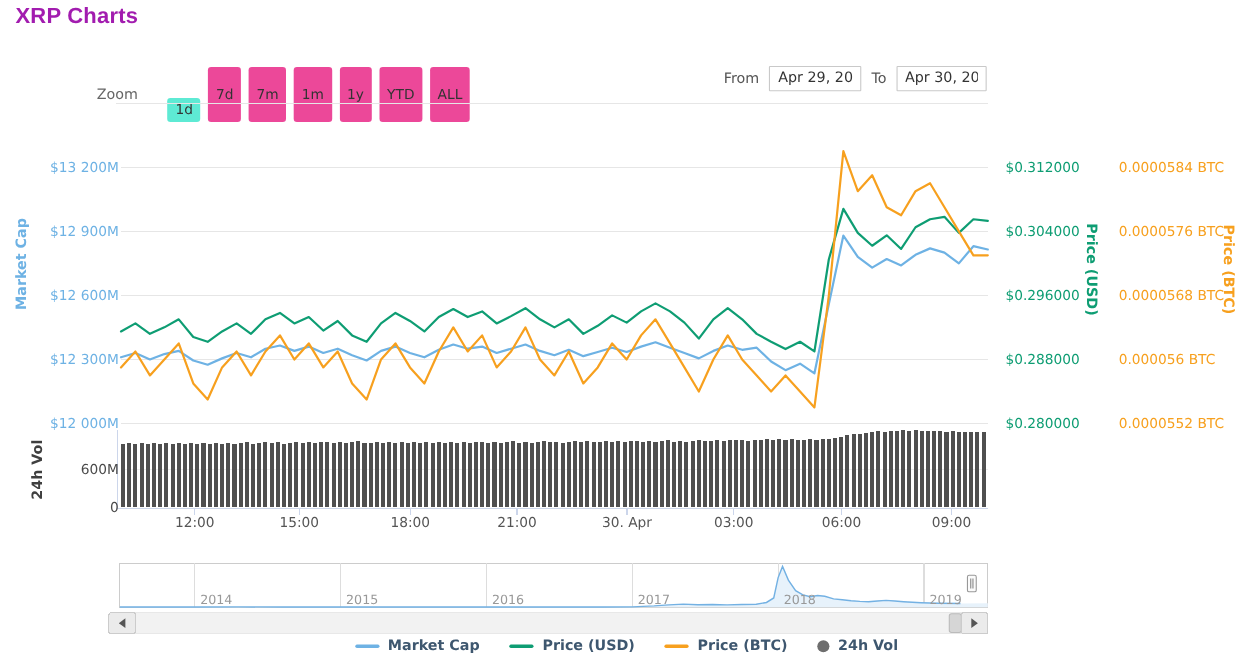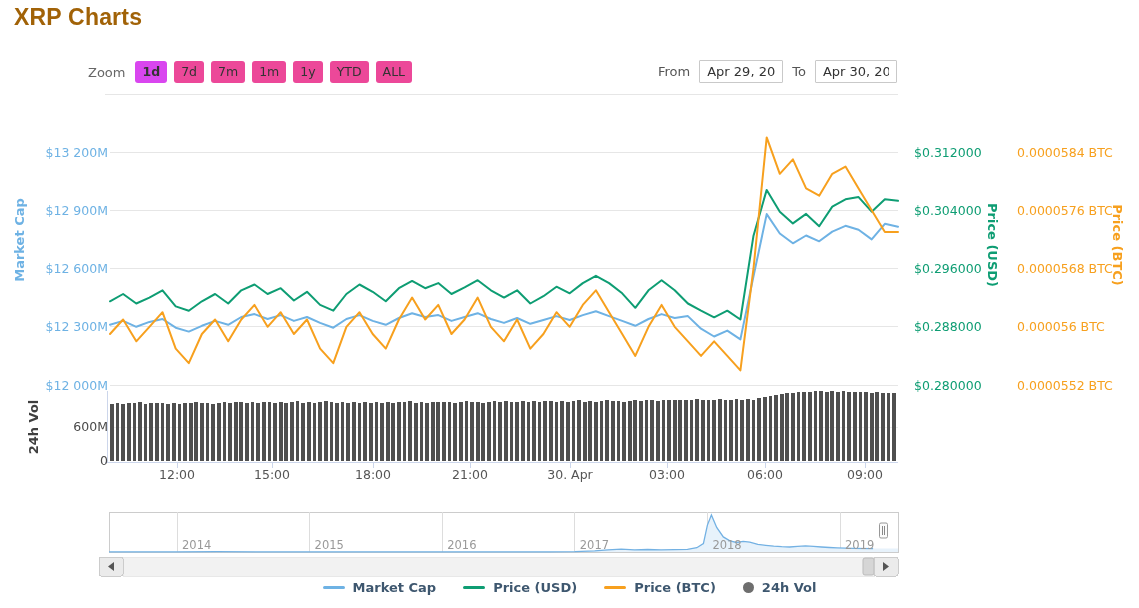--- a/index.html
+++ b/index.html
@@ -1,24 +1,24 @@
 <!DOCTYPE html>
 <html><head>
 <meta charset="utf-8">
 <style>
 html,body{margin:0;padding:0;background:#fff;}
 .stage{position:relative;width:1139px;height:608px;background:#fff;overflow:hidden;
   font-family:"DejaVu Sans","Liberation Sans",sans-serif;}
-.page-title{position:absolute;top:4px;left:14px;margin:0;font-size:23px;font-weight:600;
-  color:#a16207;font-family:"Liberation Sans","DejaVu Sans",sans-serif;letter-spacing:.2px;}
+.page-title{position:absolute;top:4px;left:14px;margin:0;font-size:20px;font-weight:600;
+  color:#a21caf;font-family:"Liberation Sans","DejaVu Sans",sans-serif;letter-spacing:.2px;}
 .zoomrow{position:absolute;top:61px;left:88px;display:flex;align-items:center;gap:7px;}
-.zoom-label{font-size:13px;color:#666;margin-right:3px;}
+.zoom-label{font-size:13px;color:#666;margin-right:20px;}
 .zbtn{font-size:12.5px;color:#333;background:#ec4899;border:none;border-radius:3px;
   padding:4px 7px;line-height:14px;cursor:pointer;font-family:inherit;}
-.zbtn.selected{background:#d946ef;font-weight:bold;}
+.zbtn.selected{background:#5eead4;font-weight:normal;margin-top:28px;}
 .rangerow{position:absolute;top:60px;left:658px;display:flex;align-items:center;gap:9px;}
 .rlabel{font-size:13px;color:#555;}
 .dinput{height:19px;border:1px solid #c9c9c9;border-radius:1px;padding:1px 7px;
   font-size:13px;color:#333;font-family:inherit;background:#fff;}
 .dinput.from{width:68px;}
 .dinput.to{width:66px;}
 .chartwrap{position:absolute;top:0;left:0;width:1139px;height:608px;}
 .legend{position:absolute;top:580px;left:0;width:1139px;display:flex;
   justify-content:center;gap:27px;align-items:center;}
 .litem{display:flex;align-items:center;gap:8px;cursor:pointer;}

